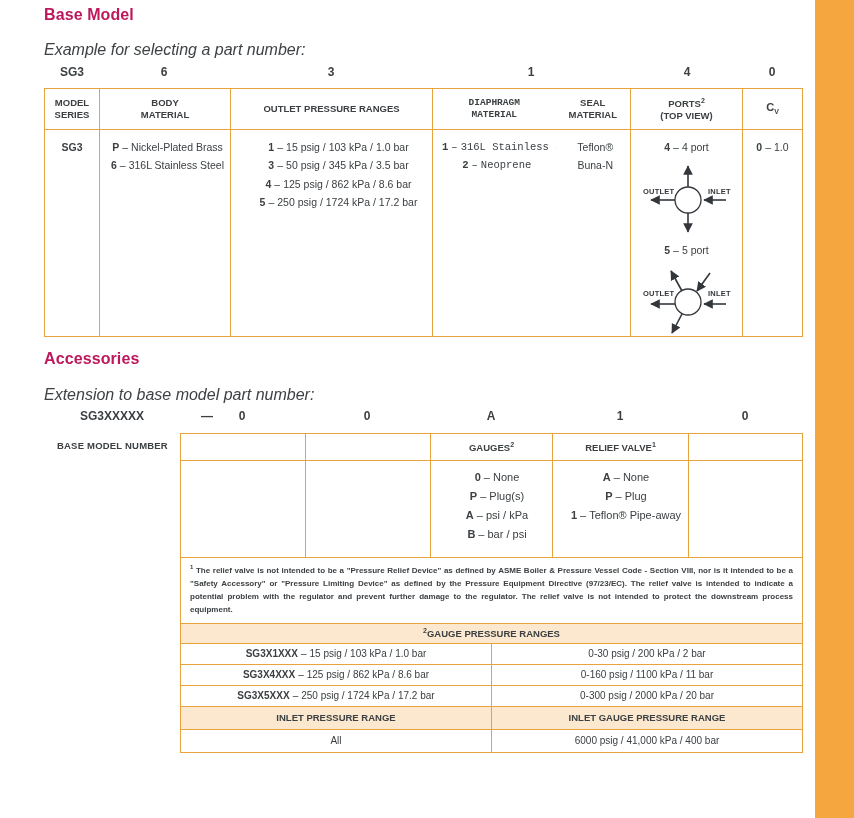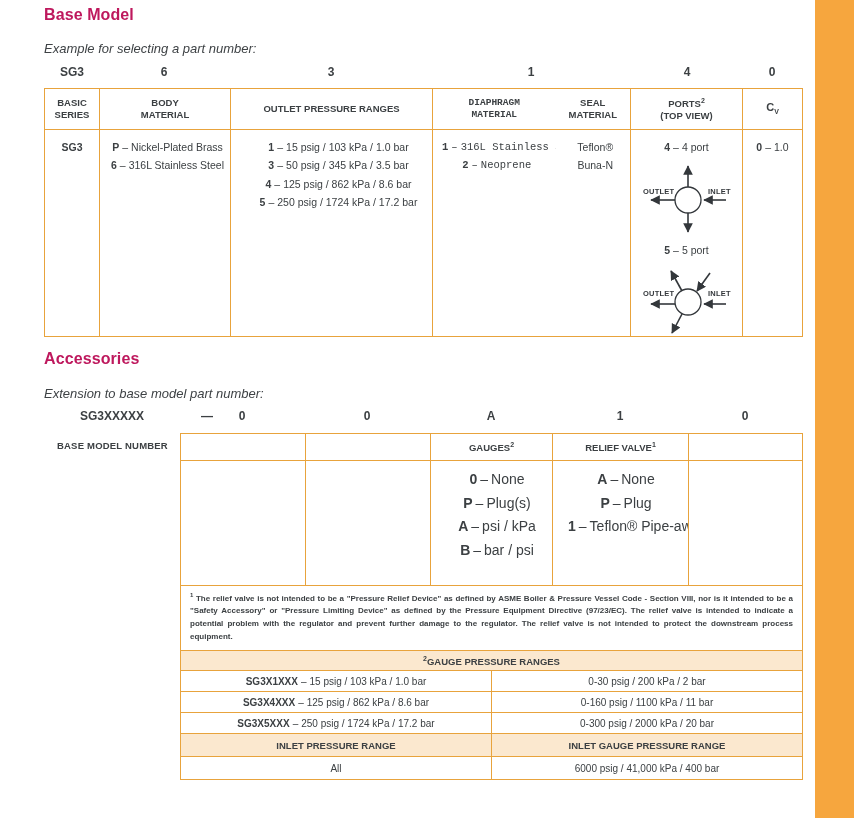--- a/index.html
+++ b/index.html
@@ -9,21 +9,21 @@
     --ink:#3C4043;
   }
   html,body{margin:0;padding:0;}
   body{
     width:854px;height:818px;position:relative;background:#ffffff;
     font-family:"Liberation Sans", sans-serif;color:var(--ink);
     overflow:hidden;
   }
   .stripe{position:absolute;top:0;right:0;width:39px;height:818px;background:var(--accent);}
   .h-title{position:absolute;left:44px;font-size:16px;font-weight:bold;color:#be185d;letter-spacing:0.1px;}
-  .caption{position:absolute;left:44px;font-style:italic;font-size:13px;color:#3E4245;}
+  .caption{position:absolute;left:44px;font-style:italic;font-size:16px;color:#3E4245;}
   .digit{position:absolute;transform:translateX(-50%);font-weight:bold;font-size:12px;white-space:nowrap;}
   table{border-collapse:collapse;table-layout:fixed;}
   td{border:1px solid var(--border);overflow:hidden;text-align:center;}
   
   .tbl-base{position:absolute;left:44px;top:88px;width:758px;}
   .tbl-base .hd{height:36px;text-align:center;vertical-align:middle;font-weight:bold;font-size:9.5px;line-height:1.25;padding:2px;}
   .tbl-base .bd{height:176px;vertical-align:top;font-size:10.5px;line-height:1.55;padding:9px 4px 4px 9px;}
   .nr{border-right:none !important;font-family:Liberation Mono, monospace;}
   .nl{border-left:none !important;}
   .opt{white-space:nowrap;margin-bottom:2px;}
@@ -34,21 +34,21 @@
   .cell-center{text-align:center;padding-left:4px !important;}
   .ports-cell{padding:9px 0 0 0 !important;}
   .port-label{white-space:nowrap;}
   svg.port{display:block;margin:1px auto 0;}
   .svgtxt{font-family:"Liberation Sans",sans-serif;font-size:7.5px;font-weight:bold;fill:#33373B;letter-spacing:0.2px;}
   
   .base-model-label{position:absolute;left:57px;top:440px;font-size:9.5px;font-weight:bold;letter-spacing:0.2px;}
   .acc-wrap{position:absolute;left:180px;top:433px;width:622px;}
   .tbl-acc{width:622px;}
   .tbl-acc .hd{height:24px;text-align:center;vertical-align:middle;font-weight:bold;font-size:9.5px;}
-  .tbl-acc .bd{height:74px;vertical-align:top;font-size:14px;line-height:1.55;padding:8px 4px 21px 15px;}
+  .tbl-acc .bd{height:74px;vertical-align:top;font-size:11px;line-height:1.55;padding:8px 4px 12px 15px;}
   .tbl-acc .fn{font-size:8px;font-weight:bold;line-height:1.62;padding:5px 9px 6px 9px;text-align:justify;height:46px;vertical-align:top;}
   .fn sup{font-size:6px;}
   .tbl-gauge{width:622px;margin-top:-1px;}
   .tbl-gauge td{text-align:center;vertical-align:middle;font-size:10px;height:18px;padding:1px 4px;}
   .tbl-gauge .shade{background:var(--shade);font-weight:bold;font-size:9.5px;}
   .tbl-gauge .t{height:17px;}
 </style>
 </head>
 <body>
 
@@ -70,21 +70,21 @@
       <col style="width:131px">
       <col style="width:202px">
       <col style="width:123px">
       <col style="width:75px">
       <col style="width:112px">
       <col style="width:60px">
     </colgroup>
   <tbody>
       <tr>
     <td class="hd">
-      <div>BASIC</div>
+      <div>MODEL</div>
           <div>SERIES</div>
     </td>
     <td class="hd">
       <div>BODY</div>
           <div>MATERIAL</div>
     </td>
     <td class="hd">
       <span>OUTLET PRESSURE RANGES</span>
     </td>
     <td class="hd nr">

